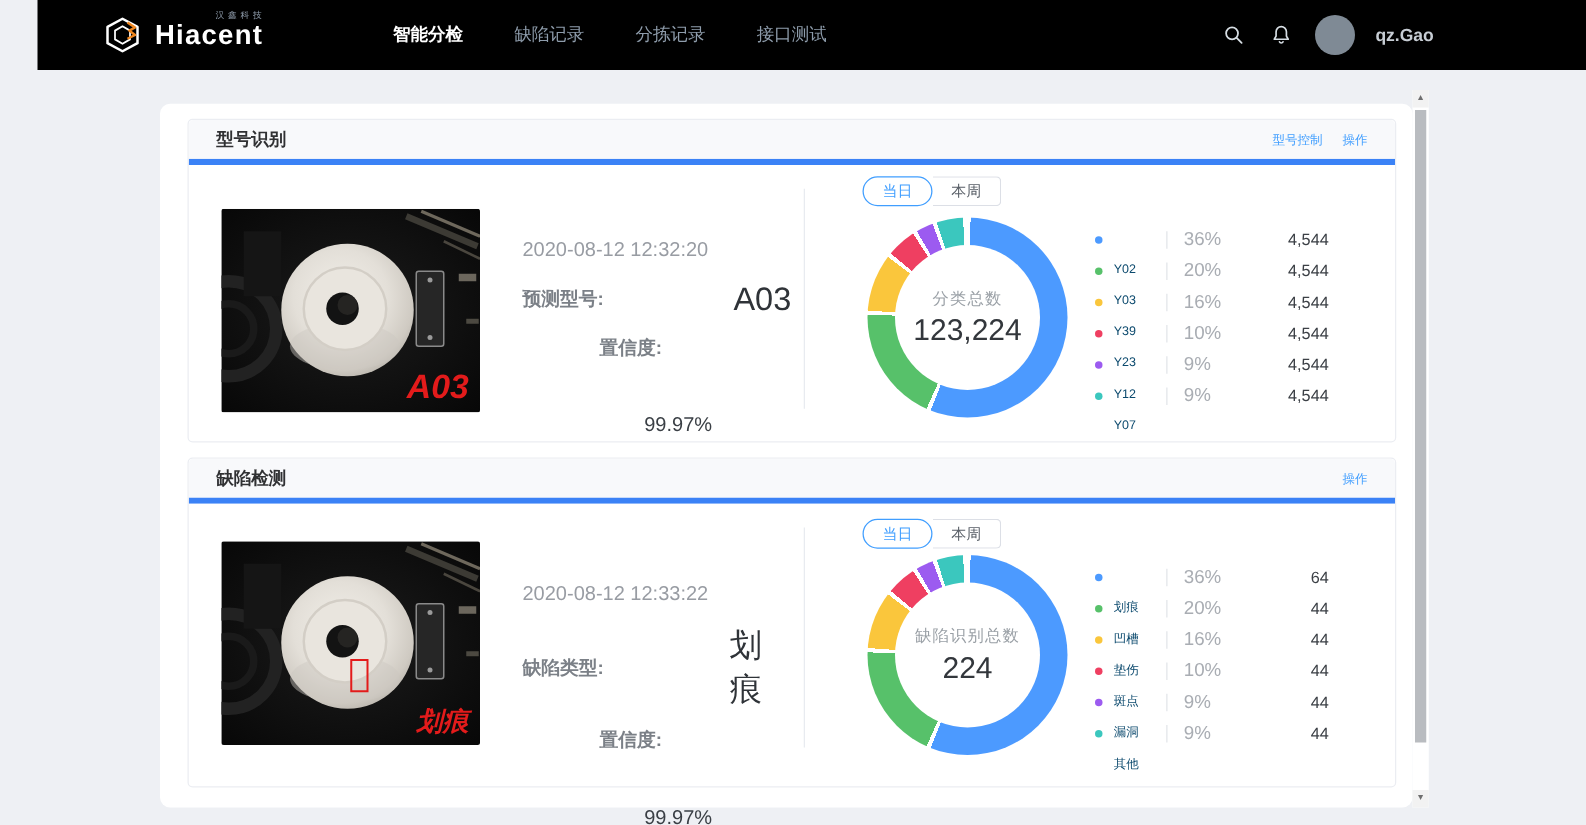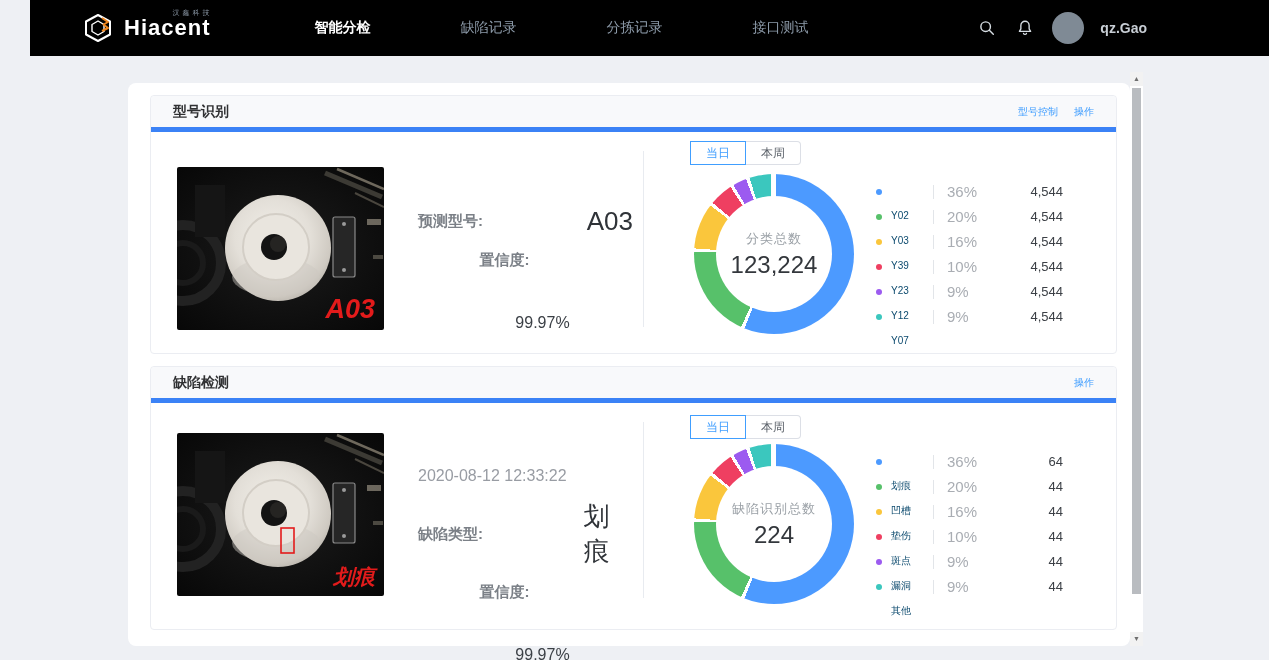--- a/index.html
+++ b/index.html
@@ -9,21 +9,21 @@
     background:#eef0f4;
     font-family:"Liberation Sans","DejaVu Sans",sans-serif;
   }
 
   
   .navbar { height:56px; background:#000000; display:flex; align-items:center; padding-left:52px;margin-left:30px; }
   .logo { display:flex; align-items:center; gap:10px; margin-right:104px; cursor:pointer; }
   .logo-mark { width:32px; height:32px; }
   .brand { position:relative; color:#fff; font-size:22px; font-weight:bold; letter-spacing:1px; line-height:1; }
   .brand-sub { position:absolute; top:-8px; right:-2px; font-size:7px; font-weight:normal; color:#8f9cab; letter-spacing:3px; white-space:nowrap; }
-  .nav-items { display:flex; gap:90px; }
+  .nav-items { display:flex; gap:41px; }
   .nav-item { font-size:14px; color:#8e9cab; cursor:pointer; white-space:nowrap; }
   .nav-item.active { color:#ffffff; font-weight:bold; }
   .nav-right { margin-left:auto; display:flex; align-items:center; gap:16px; padding-right:122px;font-weight:bold; }
   .icon-btn { width:22px; height:22px; display:flex; align-items:center; justify-content:center; cursor:pointer; }
   .avatar { width:32px; height:32px; border-radius:50%; background:#7f8a95; cursor:pointer; }
   .username { color:#c7cdd4; font-size:14px; cursor:pointer; }
 
   
   .page { position:absolute; top:83px; left:128px; }
   .panel { width:1002px; height:563px; background:#fff; border-radius:8px; padding-top:12px; }
@@ -49,21 +49,21 @@
   .val-big { font-size:26px; color:#2f3338; margin-left:34px; }
   .info-row + .info-row { margin-top:14px;flex-direction:column; }
   .val { font-size:16px; color:#3a3f45; margin-left:34px; }
 
   .divider-v { width:1px; height:176px; background:#e8ebf0; margin-top:19px; margin-left:10px; }
 
   .chart-col { flex:1; position:relative; }
   .tabs { position:absolute; top:9px; left:46px; display:flex; }
   .card.c2 .tabs { top:12px; }
   .tab { height:24px; line-height:22px; padding:0 15px; font-size:12px; border:1px solid #dcdfe6; color:#5a6068; background:#fff; cursor:pointer; }
-  .tab.active { border-color:#409eff; color:#409eff; border-radius:0; z-index:2; }
+  .tab.active { border-color:#409eff; color:#409eff; border-radius:12px; z-index:2; }
   .tab.rest { border-left:none; border-radius:0 4px 4px 0; }
 
   .chart-row { position:absolute; top:42px; left:50px; display:flex; align-items:center; }
   .card.c2 .chart-row { top:41px; }
   .donut { width:160px; height:160px; border-radius:50%; position:relative; cursor:pointer; }
   .donut-hole { position:absolute; inset:22px; background:#fff; border-radius:50%; display:flex; flex-direction:column; align-items:center; justify-content:center; }
   .donut-label { font-size:13px; color:#9aa0a6; letter-spacing:1px; }
   .donut-total { font-size:24px; color:#33373c; margin-top:3px; }
 
   .legend { margin-left:22px; }
@@ -165,20 +165,21 @@
     <circle cx="167" cy="103" r="2" fill="#9a9a9a"></circle>
     <circle cx="101" cy="81" r="53" fill="url(#pg0)"></circle>
     <ellipse cx="99" cy="110" rx="44" ry="19" fill="#cdc8c0" opacity="0.45"></ellipse>
     <circle cx="99" cy="80" r="33" fill="#e9e5de" stroke="#d3cec6" stroke-width="2"></circle>
     <circle cx="97" cy="80" r="13" fill="#131313"></circle>
     <circle cx="101" cy="77" r="8" fill="#2e2c29" opacity="0.7"></circle>
 
     <text x="198" y="151" text-anchor="end" font-style="italic" font-weight="bold" font-size="27" fill="#e31b1b" font-family="Liberation Sans, DejaVu Sans, sans-serif">A03</text>
   </svg></div>
         <div class="info">
+          <div class="time">2020-08-12 12:32:20</div>
           <div class="info-row">
             <span class="info-label">预测型号:</span>
             <span class="val-big">A03</span>
           </div>
           <div class="info-row">
             <span class="info-label">置信度:</span>
             <span class="val">99.97%</span>
           </div>
         </div>
         <div class="divider-v"></div>

